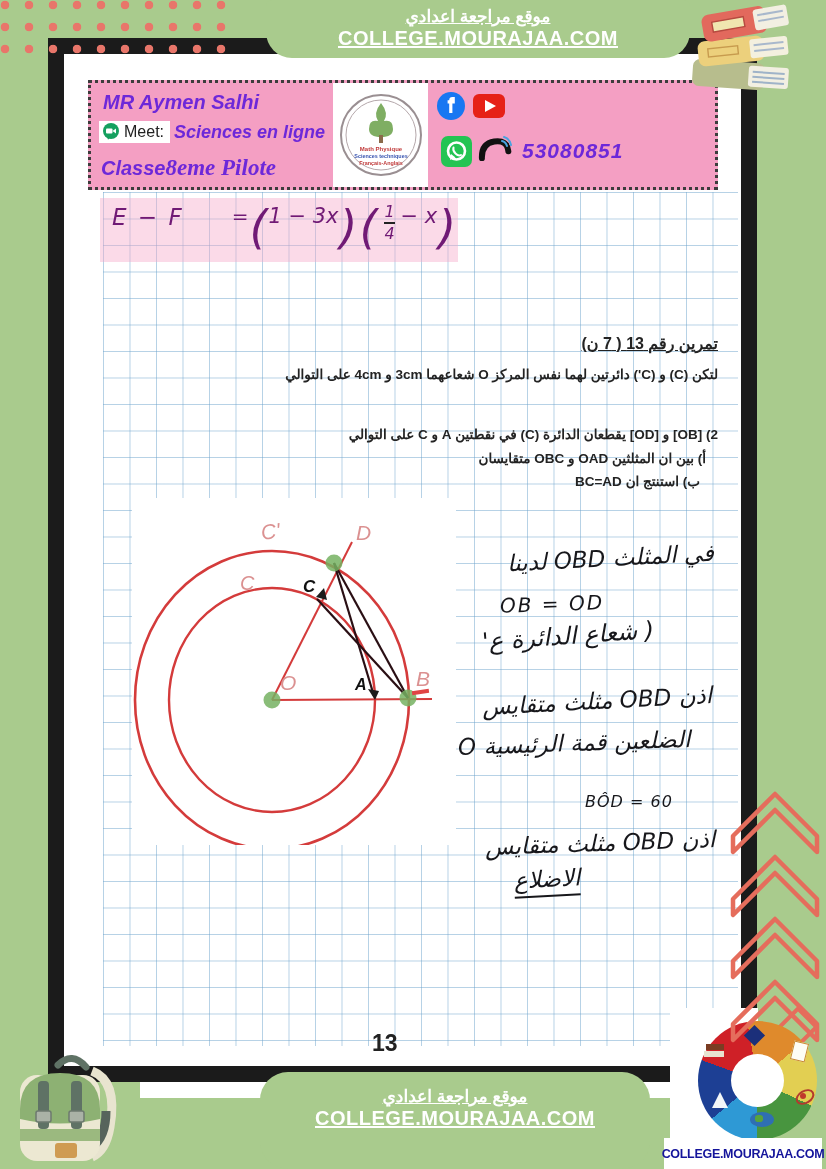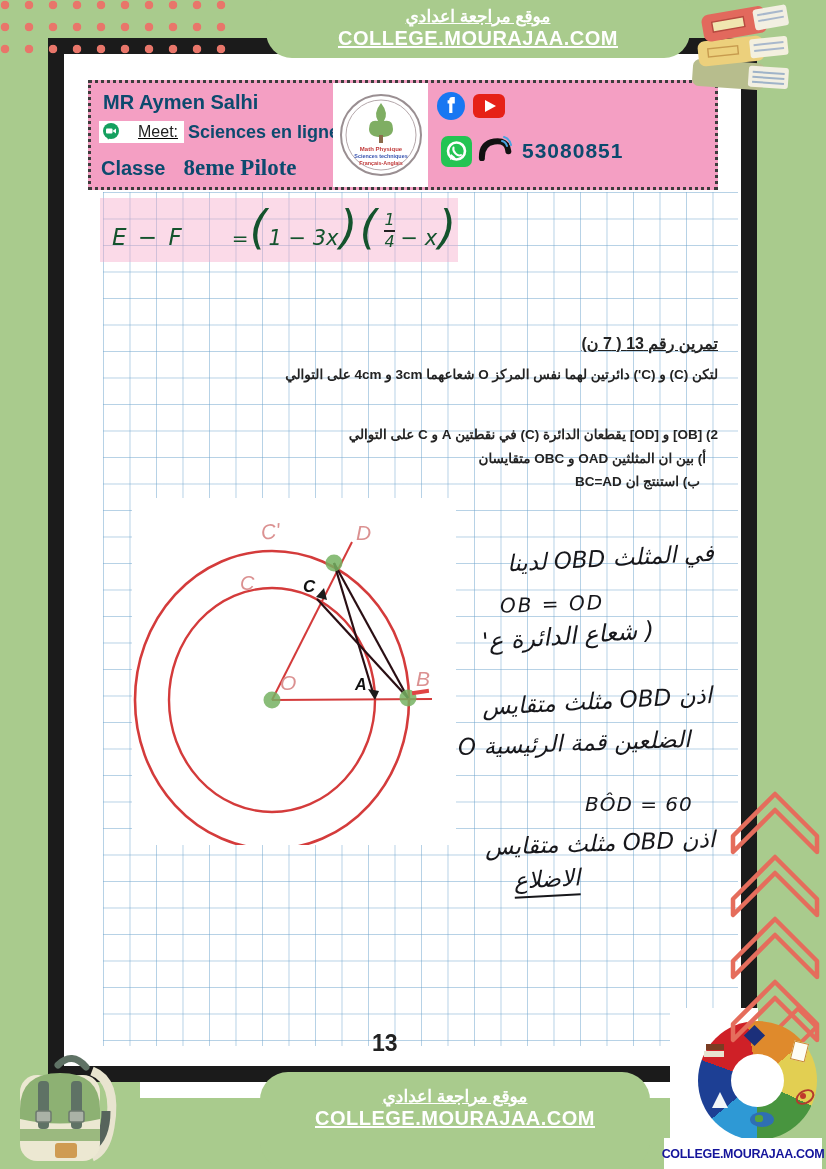--- a/index.html
+++ b/index.html
@@ -27,39 +27,39 @@
   
   .grid{left:103px;top:192px;width:635px;height:854px;z-index:1;
     background-image:linear-gradient(to right,rgba(110,165,205,.5) 1px,transparent 1px),
                      linear-gradient(to bottom,rgba(110,165,205,.5) 1px,transparent 1px);
     background-size:26.5px 26.5px;}
   .diagram-patch{left:132px;top:498px;width:324px;height:347px;background:#fff;z-index:2;}
 
   
   .hdr{left:88px;top:80px;width:630px;height:110px;background:#f49fc3;
        border:3px dotted #3c3c3c;box-sizing:border-box;z-index:3;}
-  .maroon{color:#0c4a6e;}
+  .maroon{color:#6d28d9;font-style:italic;}
   .hdr .teacher{left:12px;top:8px;font-size:20px;font-weight:bold;}
   .hdr .meet-row{left:8px;top:38px;display:flex;align-items:center;gap:4px;}
-  .meet-chip{display:flex;align-items:center;gap:18px;background:#fff;padding:2px 6px 2px 3px;text-decoration:underline;}
+  .meet-chip{display:flex;align-items:center;gap:4px;background:#fff;padding:2px 6px 2px 3px;}
   .meet-chip .mlabel{color:#222;font-size:16px;}
   .hdr .meet-text{font-size:18px;font-weight:bold;}
-  .hdr .classe-row{left:10px;top:72px;display:flex;align-items:baseline;gap:18px;}
+  .hdr .classe-row{left:10px;top:72px;display:flex;align-items:baseline;gap:0;}
   .hdr .classe-label{font-size:20px;font-weight:bold;}
   .hdr .classe-value{font-family:"Liberation Serif",serif;font-size:23px;font-weight:bold;}
   .logo-chip{left:242px;top:0px;width:95px;height:104px;background:#fff;display:flex;
              align-items:center;justify-content:center;}
   .social-row1{left:345px;top:8px;display:flex;align-items:center;gap:6px;}
   .social-row2{left:350px;top:52px;display:flex;align-items:center;gap:6px;}
   .brand{font-size:19px;font-weight:bold;margin-left:6px;}
   .phone-num{font-size:21px;font-weight:bold;margin-left:4px;letter-spacing:1px;}
 
   
   .formula-strip{left:100px;top:198px;width:358px;height:64px;background:rgba(246,166,200,.42);z-index:2;}
-  .formula{left:112px;top:204px;display:flex;align-items:flex-end;color:#14532d;z-index:3;
+  .formula{left:112px;top:204px;display:flex;align-items:flex-start;color:#701a75;z-index:3;
            font-family:"DejaVu Sans",sans-serif;font-style:italic;}
   .formula .lhs{font-size:23px;letter-spacing:2px;}
   .formula .eq{font-size:20px;margin-left:48px;}
   .formula .inner{font-size:21px;}
   .big-paren{font-size:46px;font-weight:200;display:inline-block;transform:scaleY(1.02);margin:0 1px;line-height:1;}
   .frac{display:inline-flex;flex-direction:column;align-items:center;font-size:16px;line-height:1;margin:0 6px;}
   .frac .den{border-top:2px solid #222;padding-top:2px;}
   .frac .num{padding-bottom:2px;}
 
   
@@ -200,21 +200,21 @@
     <text x="280" y="690" font-size="21" fill="#db9191" font-style="italic">O</text>
     <text x="416" y="686" font-size="21" fill="#db9191" font-style="italic">B</text>
   </svg>
 
   <div class="abs hand sol-rtl" style="right:112px;top:545px;font-size:23px;transform:rotate(-3deg);">في المثلث OBD لدينا</div>
   <div class="abs hand" style="left:500px;top:592px;font-size:20px;letter-spacing:2px;transform:rotate(-2deg);">OB = OD</div>
   <div class="abs hand sol-rtl" style="right:172px;top:622px;font-size:24px;transform:rotate(-4deg);">( شعاع الدائرة ع'</div>
   <div class="abs redmark"></div>
   <div class="abs hand sol-rtl" style="right:114px;top:688px;font-size:23px;transform:rotate(-3deg);">اذن OBD مثلث متقايس</div>
   <div class="abs hand sol-rtl" style="right:136px;top:730px;font-size:23px;transform:rotate(-2deg);">الضلعين قمة الرئيسية O</div>
-  <div class="abs hand" style="left:585px;top:792px;font-size:20px;letter-spacing:1px;">BÔD = 60</div>
+  <div class="abs hand" style="left:585px;top:792px;font-size:16px;letter-spacing:1px;">BÔD = 60</div>
   <div class="abs hand sol-rtl" style="right:111px;top:830px;font-size:23px;transform:rotate(-2deg);">اذن OBD مثلث متقايس</div>
   <div class="abs hand sol-rtl underline-flourish" style="right:246px;top:866px;font-size:23px;transform:rotate(-3deg);">الاضلاع</div>
 
   <div class="abs pagenum">13</div>
 
   <div class="abs dots"></div>
 
   <div class="abs banner banner-top">
     <div class="l1">موقع مراجعة اعدادي</div>
     <div class="l2">COLLEGE.MOURAJAA.COM</div>

